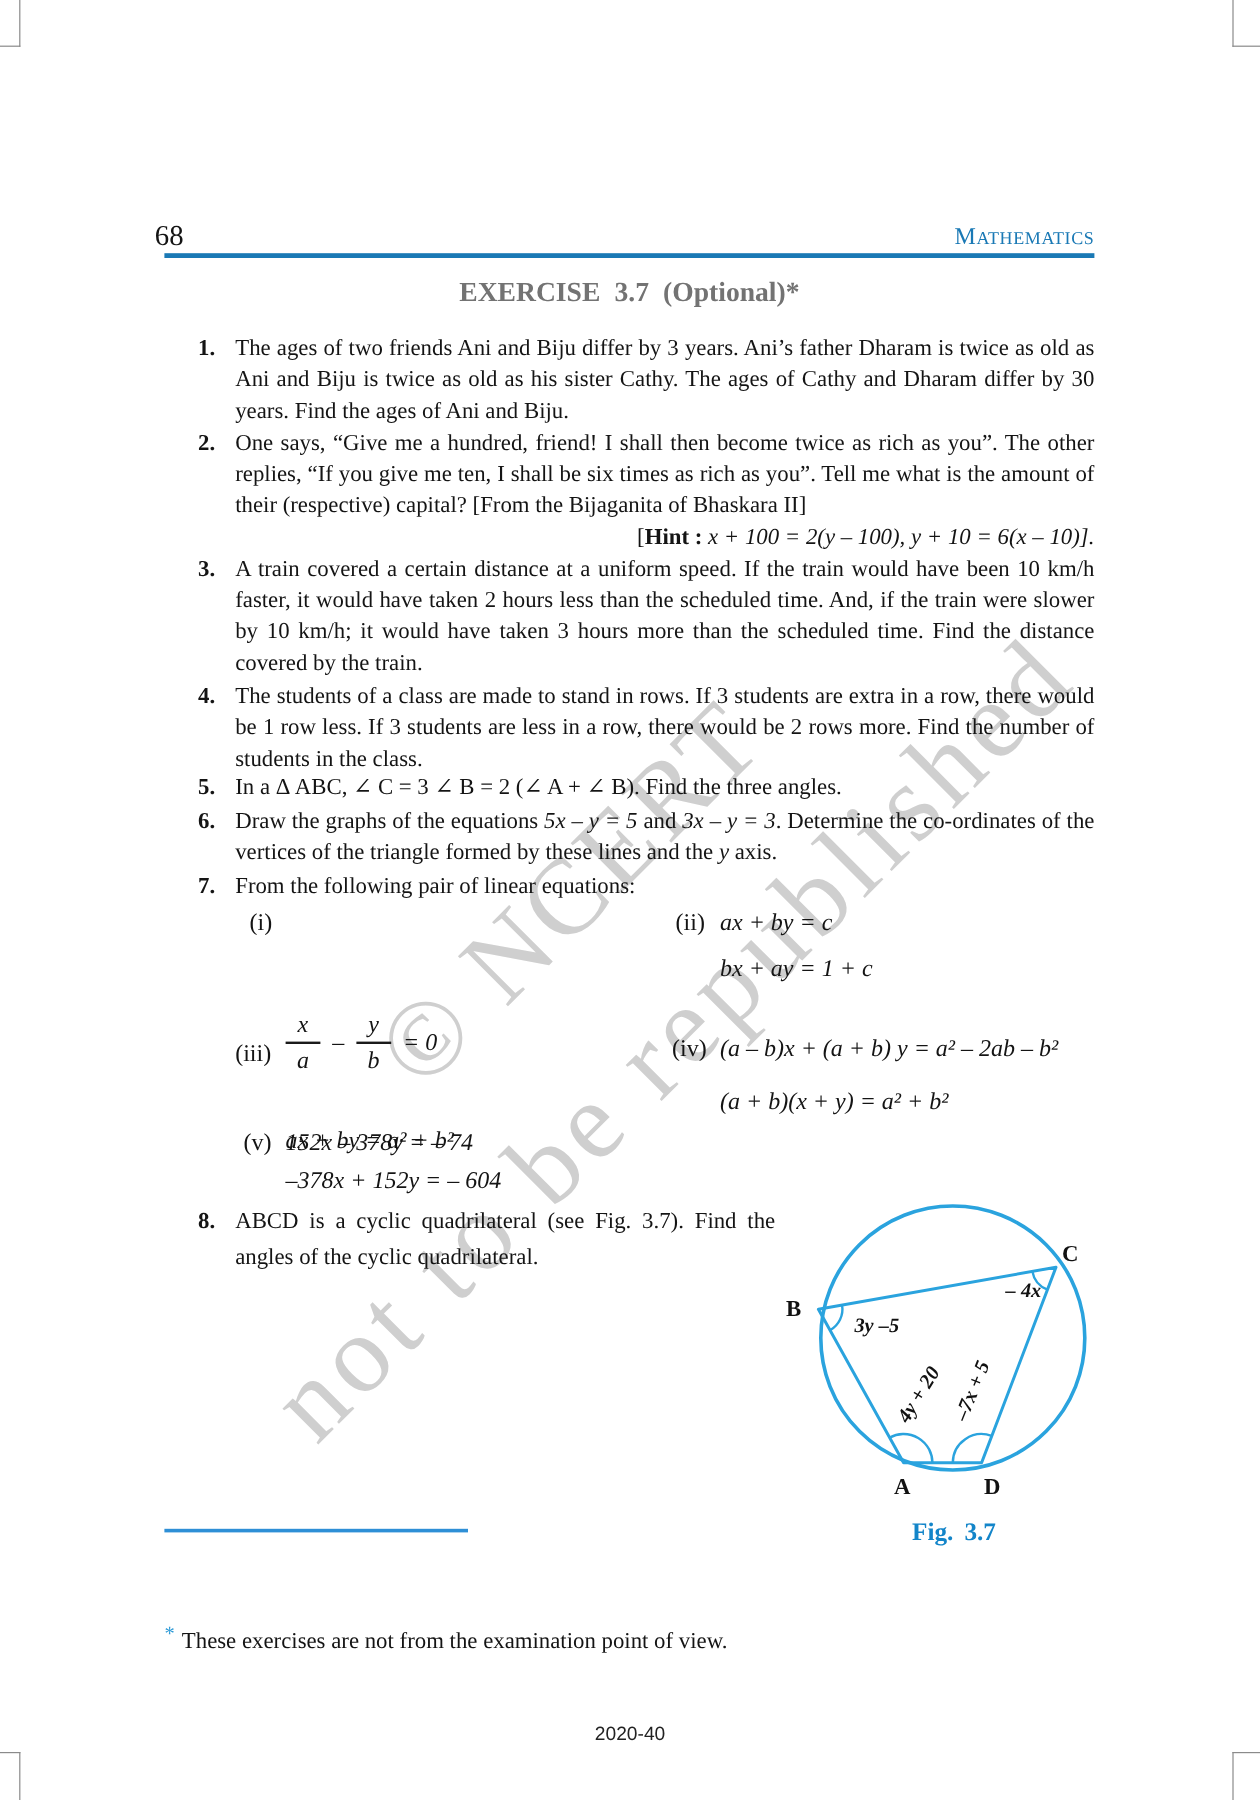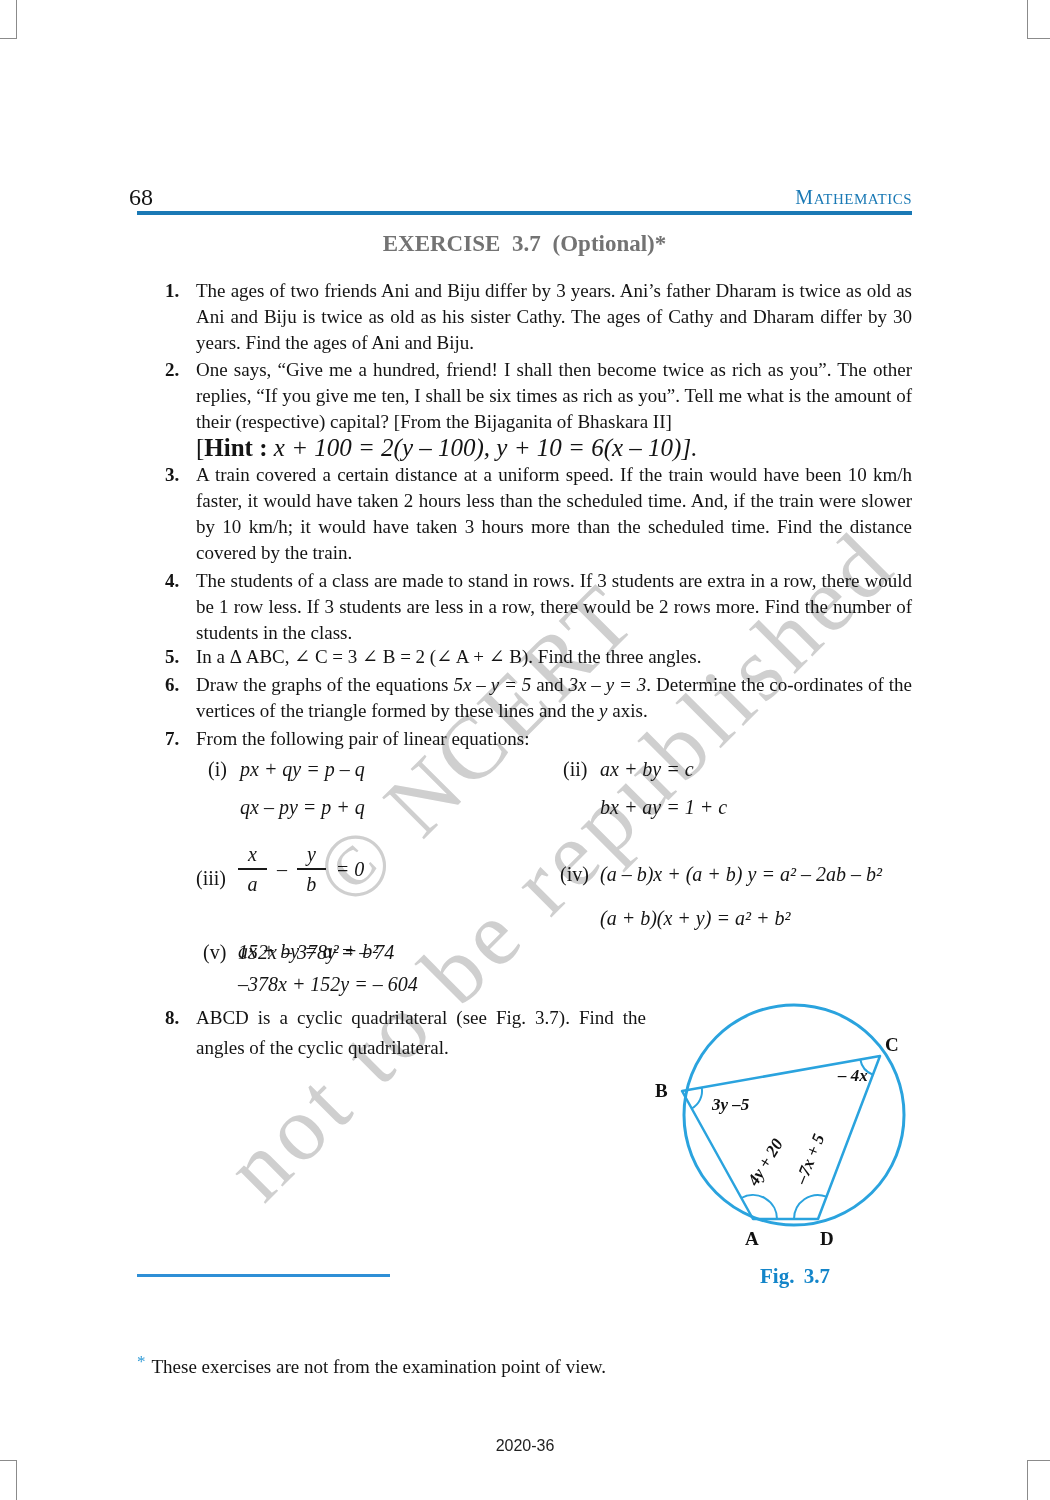--- a/index.html
+++ b/index.html
@@ -30,21 +30,21 @@
   .rule { position:absolute; left:137px; top:211px; width:775px; height:4px; background:#1a79b5; }
   .title {
     position:absolute; left:137px; top:231px; width:775px; text-align:center;
     font-size:23px; font-weight:bold; color:#737373; word-spacing:6px;
   }
   
   .prob { position:absolute; display:flex; }
   .pnum { width:31px; font-weight:bold; font-size:19px; line-height:26px; flex:0 0 31px; }
   .ptext { width:716px; font-size:19px; line-height:26px; text-align:justify; }
   .ptext.narrow { width:450px; line-height:30px; text-align:justify; }
-  .hintline { font-size:25px; line-height:26px; text-align:left; }
+  .hintline { font-size:19px; line-height:26px; text-align:right; }
   .bold { font-weight:bold; }
   .math { font-style:italic; }
   
   .eq-label { position:absolute; font-size:20px; line-height:28px; }
   .eq-group { position:absolute; font-size:20px; }
   .eq-group .eqline { font-style:italic; line-height:28px; }
   .gap10 .eqline + .eqline { margin-top:10px; }
   .gap16 .eqline + .eqline { margin-top:16px; }
   .gap4  .eqline + .eqline { margin-top:4px; }
   .fracline { position:absolute; font-size:20px; font-style:italic; display:flex; align-items:center; }
@@ -129,24 +129,20 @@
       <div class="pnum">6.</div>
       <div class="ptext"><span>Draw the graphs of the equations </span><span class="math">5x – y = 5</span><span> and </span><span class="math">3x – y = 3</span><span>. Determine the co-ordinates of the vertices of the triangle formed by these lines and the </span><span class="math">y</span><span> axis.</span></div>
     </div>
 
     <div class="prob" style="left:165px;top:726px;">
       <div class="pnum">7.</div>
       <div class="ptext">From the following pair of linear equations:</div>
     </div>
 
     <div class="eq-label" style="left:208px;top:755px;">(i)</div>
-    <div class="eq-group gap10" style="left:240px;top:755px;">
-      <div class="eqline">px + qy = p – q</div>
-      <div class="eqline">qx – py = p + q</div>
-    </div>
 
     <div class="eq-label" style="left:563px;top:755px;">(ii)</div>
     <div class="eq-group gap10" style="left:600px;top:755px;">
       <div class="eqline">ax + by = c</div>
       <div class="eqline">bx + ay = 1 + c</div>
     </div>
 
     <div class="eq-label" style="left:196px;top:864px;">(iii)</div>
     <div class="fracline" style="left:238px;top:842px;">
       <span class="frac">
@@ -197,15 +193,15 @@
       <text class="ang" x="125" y="182" text-anchor="middle" transform="rotate(-58 125 182)">4y + 20</text>
       <text class="ang" x="170" y="178" text-anchor="middle" transform="rotate(-68 170 178)">–7x + 5</text>
     </svg>
     <div class="fig-caption">Fig. 3.7</div>
 
     <div class="fn-rule"></div>
     <div class="fn">
       <span class="star">*</span><span class="fn-text">These exercises are not from the examination point of view.</span>
     </div>
 
-    <div class="footer">2020-36</div>
+    <div class="footer">2020-40</div>
   </div>
 </div>
 
 </body></html>

